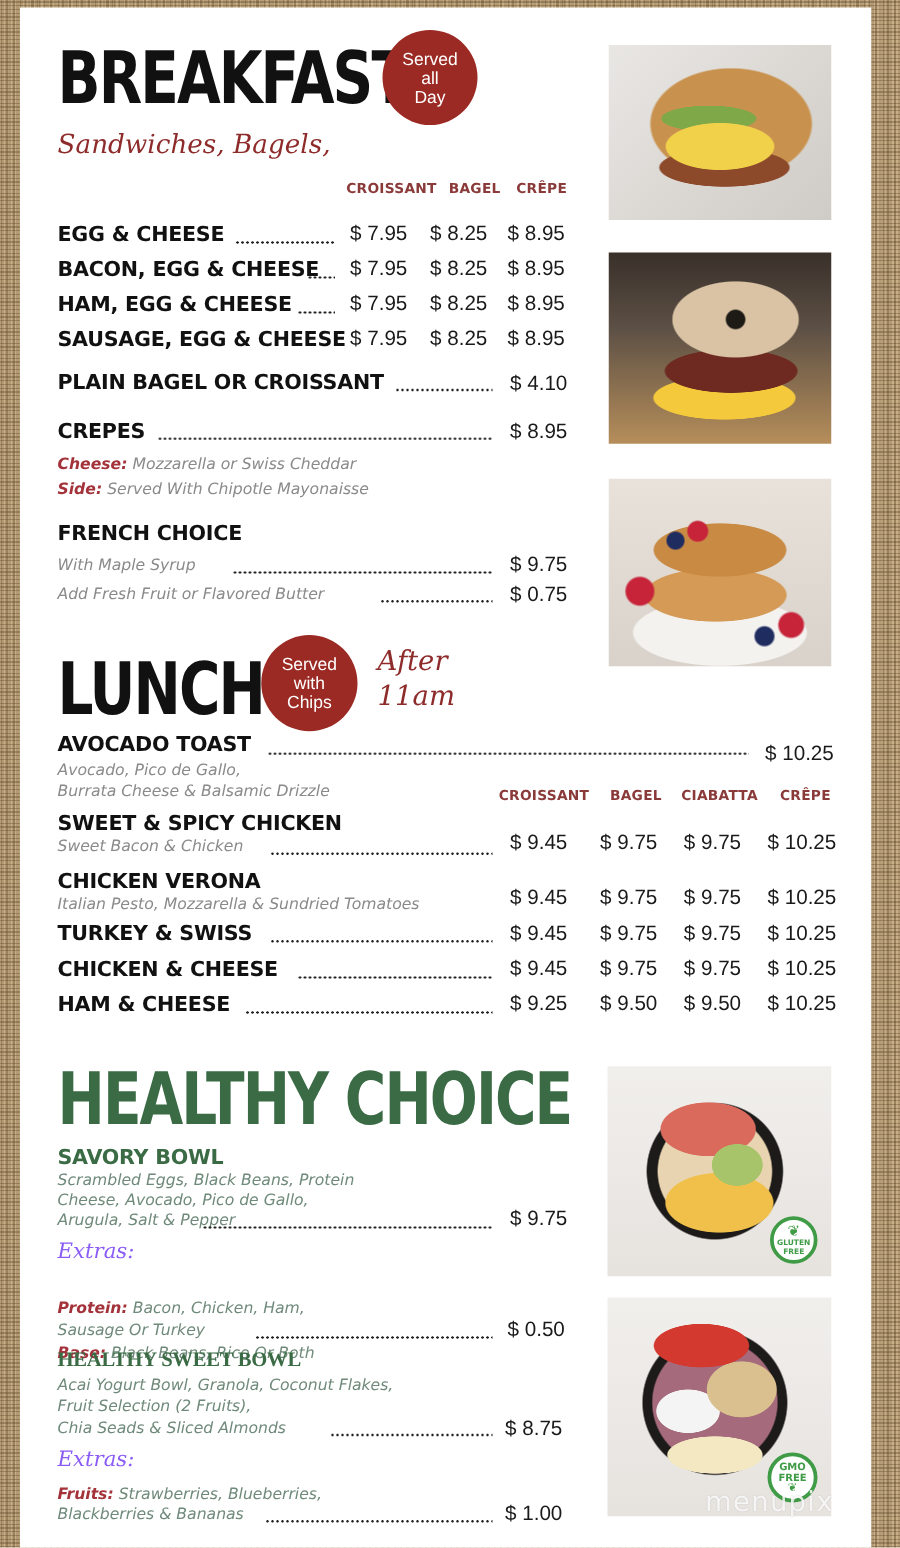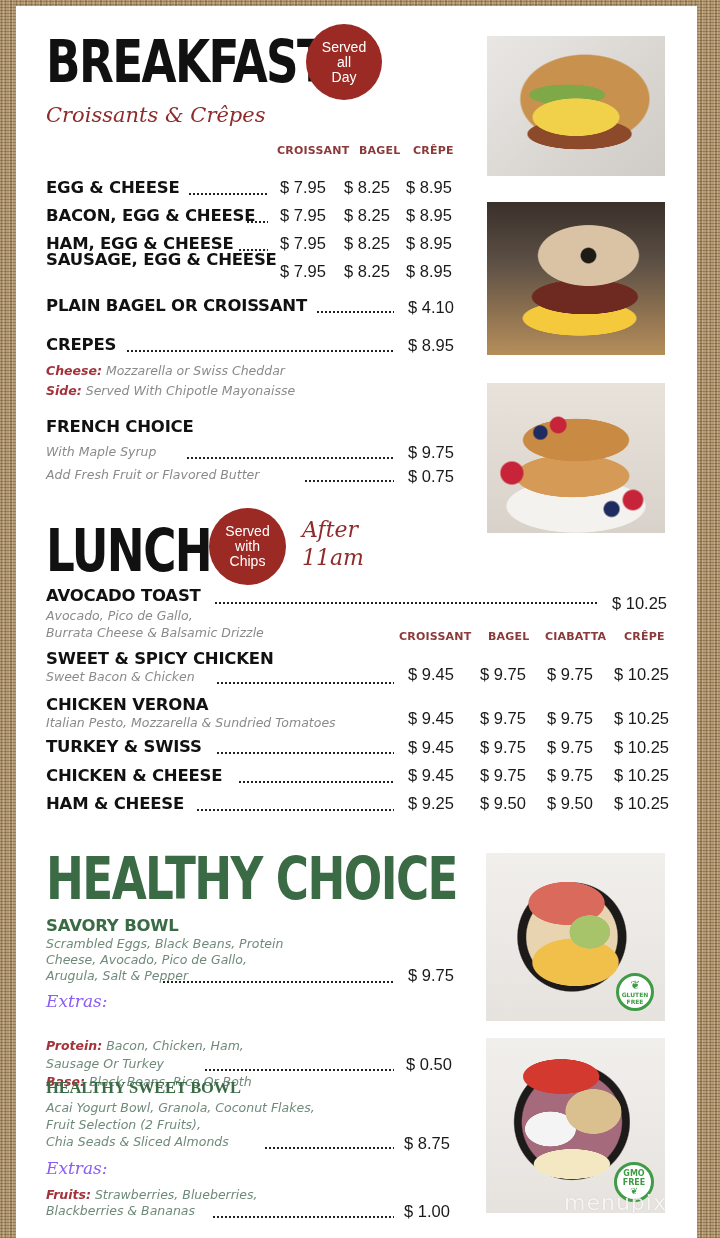--- a/index.html
+++ b/index.html
@@ -74,21 +74,21 @@
 
   <div class="abs h-title" style="left:30px; top:27px; font-size:58px; color:#111;">BREAKFAST</div>
 
   <div class="badge" style="left:290px; top:18px; width:76px; height:76px;">
     <span>Served</span>
     <span>all</span>
     <span>Day</span>
   </div>
 
   <div class="abs script" style="left:30px; top:95px; font-size:21px; line-height:29px;">
-    <div>Croissants &amp; Crêpes</div>
+    <div>Sandwiches, Bagels,</div>
   </div>
 
   <div class="col-head" style="left:261px; top:138px;">CROISSANT</div>
   <div class="col-head" style="left:343px; top:138px;">BAGEL</div>
   <div class="col-head" style="left:397px; top:138px;">CRÊPE</div>
 
   <div>
     <div class="item" style="left:30px; top:172px;">EGG &amp; CHEESE</div>
     <div class="dots" style="left:172px; top:187px; width:80px;"></div>
     <div class="price" style="left:264px; top:172px;">$ 7.95</div>
@@ -103,21 +103,21 @@
     <div class="price" style="left:390px; top:200px;">$ 8.95</div>
   </div>
   <div>
     <div class="item" style="left:30px; top:228px;">HAM, EGG &amp; CHEESE</div>
     <div class="dots" style="left:222px; top:243px; width:30px;"></div>
     <div class="price" style="left:264px; top:228px;">$ 7.95</div>
     <div class="price" style="left:328px; top:228px;">$ 8.25</div>
     <div class="price" style="left:390px; top:228px;">$ 8.95</div>
   </div>
   <div>
-    <div class="item" style="left:30px; top:244px;">SAUSAGE, EGG &amp; CHEESE</div>
+    <div class="item" style="left:30px; top:256px;">SAUSAGE, EGG &amp; CHEESE</div>
     <div class="price" style="left:264px; top:256px;">$ 7.95</div>
     <div class="price" style="left:328px; top:256px;">$ 8.25</div>
     <div class="price" style="left:390px; top:256px;">$ 8.95</div>
   </div>
 
   <div>
     <div class="item" style="left:30px; top:290px;">PLAIN BAGEL OR CROISSANT</div>
     <div class="dots" style="left:300px; top:305px; width:78px;"></div>
     <div class="price" style="left:392px; top:292px;">$ 4.10</div>
   </div>

